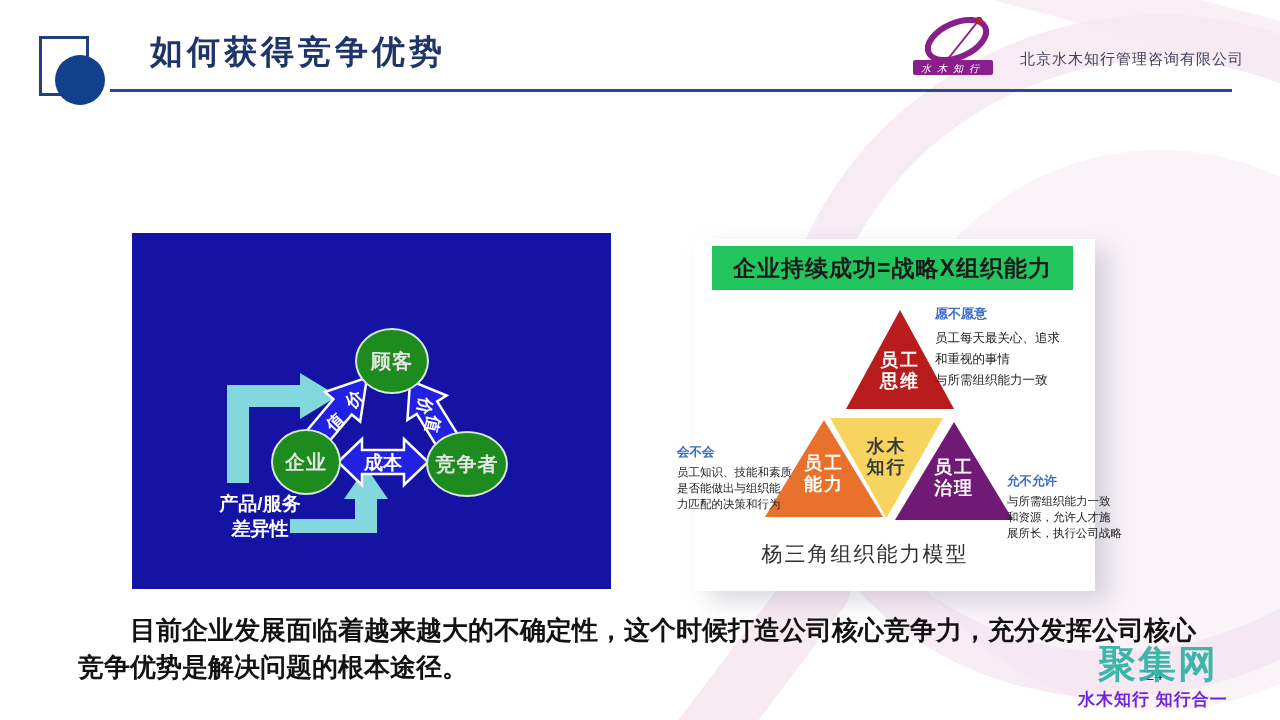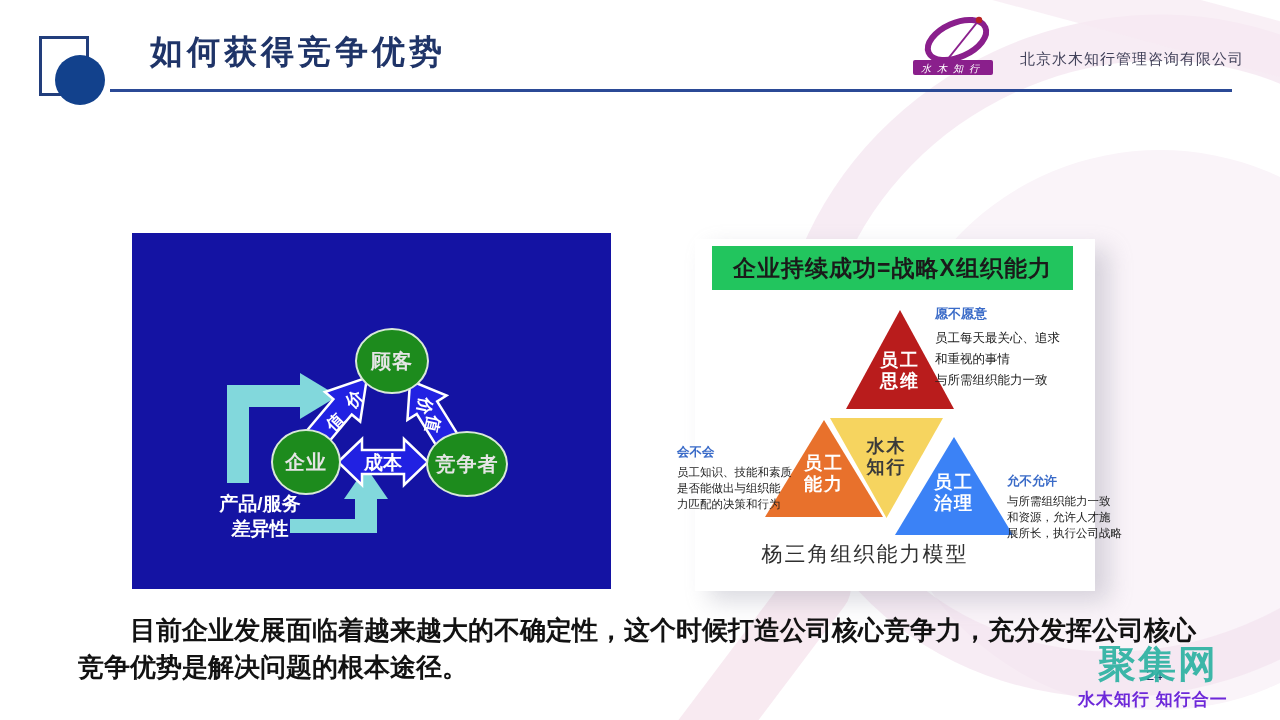--- a/index.html
+++ b/index.html
@@ -54,21 +54,21 @@
              line-height:21px;letter-spacing:2px;word-break:break-all;}
   .tri-mindset{left:151px;top:71px;width:108px;height:99px;background:#b91c1c;
                clip-path:polygon(50% 0,0 100%,100% 100%);}
   .tri-mindset .tri-label{padding-top:40px;}
   .tri-org{left:135px;top:179px;width:113px;height:100px;background:#F6D45F;
            clip-path:polygon(0 0,100% 0,50% 100%);}
   .tri-org .tri-label{padding-top:18px;color:#3A3A3A;}
   .tri-ability{left:70px;top:181px;width:118px;height:97px;background:#E8712C;
                clip-path:polygon(50% 0,0 100%,100% 100%);}
   .tri-ability .tri-label{padding-top:33px;}
-  .tri-governance{left:200px;top:198px;width:118px;height:98px;background:#3b82f6;
+  .tri-governance{left:200px;top:183px;width:118px;height:98px;background:#701a75;
                   clip-path:polygon(50% 0,0 100%,100% 100%);}
   .tri-governance .tri-label{padding-top:35px;}
   .yt-ann{position:absolute;color:#222;}
   .yt-ann-head{font-weight:bold;color:#3A6BC8;margin-bottom:4px;}
   .yt-ann-top{left:240px;top:64px;width:152px;font-size:12.5px;line-height:21px;}
   .yt-ann-top .yt-ann-head{font-size:13px;}
   .yt-ann-left{left:-18px;top:205px;width:136px;font-size:11.5px;line-height:16px;}
   .yt-ann-left .yt-ann-head{font-size:12.5px;}
   .yt-ann-right{left:312px;top:205px;width:150px;font-size:11.5px;line-height:16px;}
   .yt-ann-right .yt-ann-head{font-size:12.5px;margin-top:29px;}

